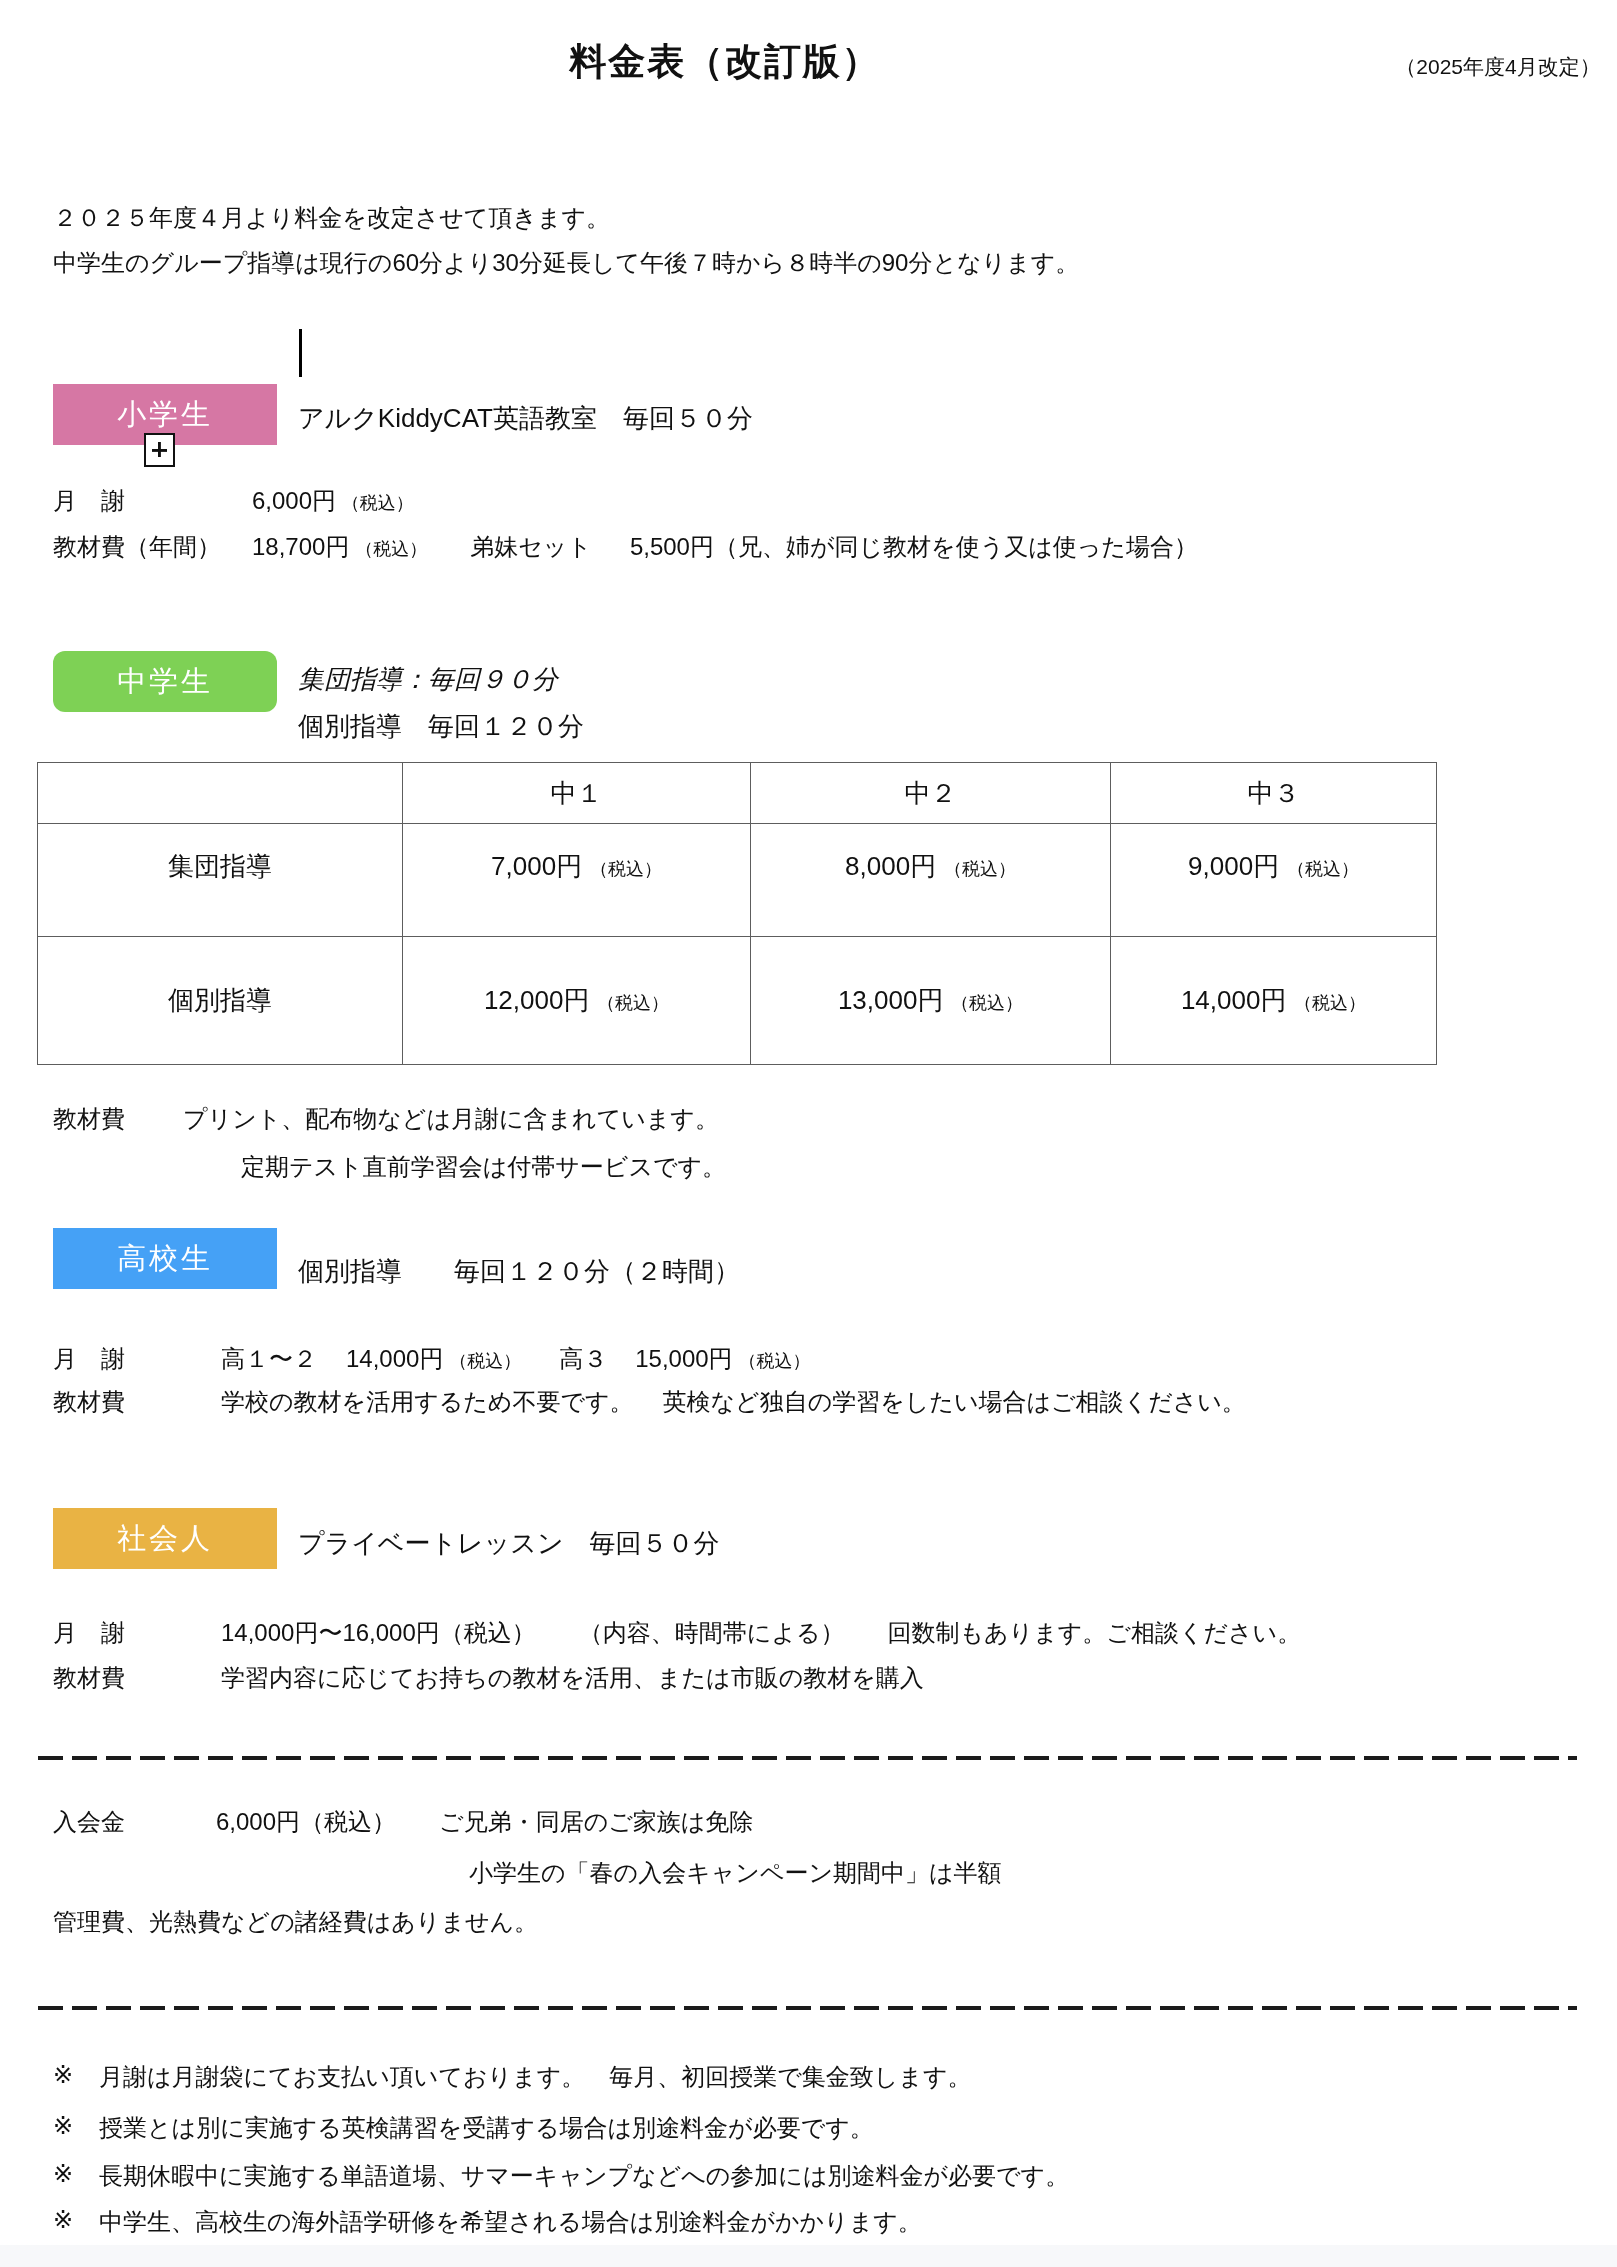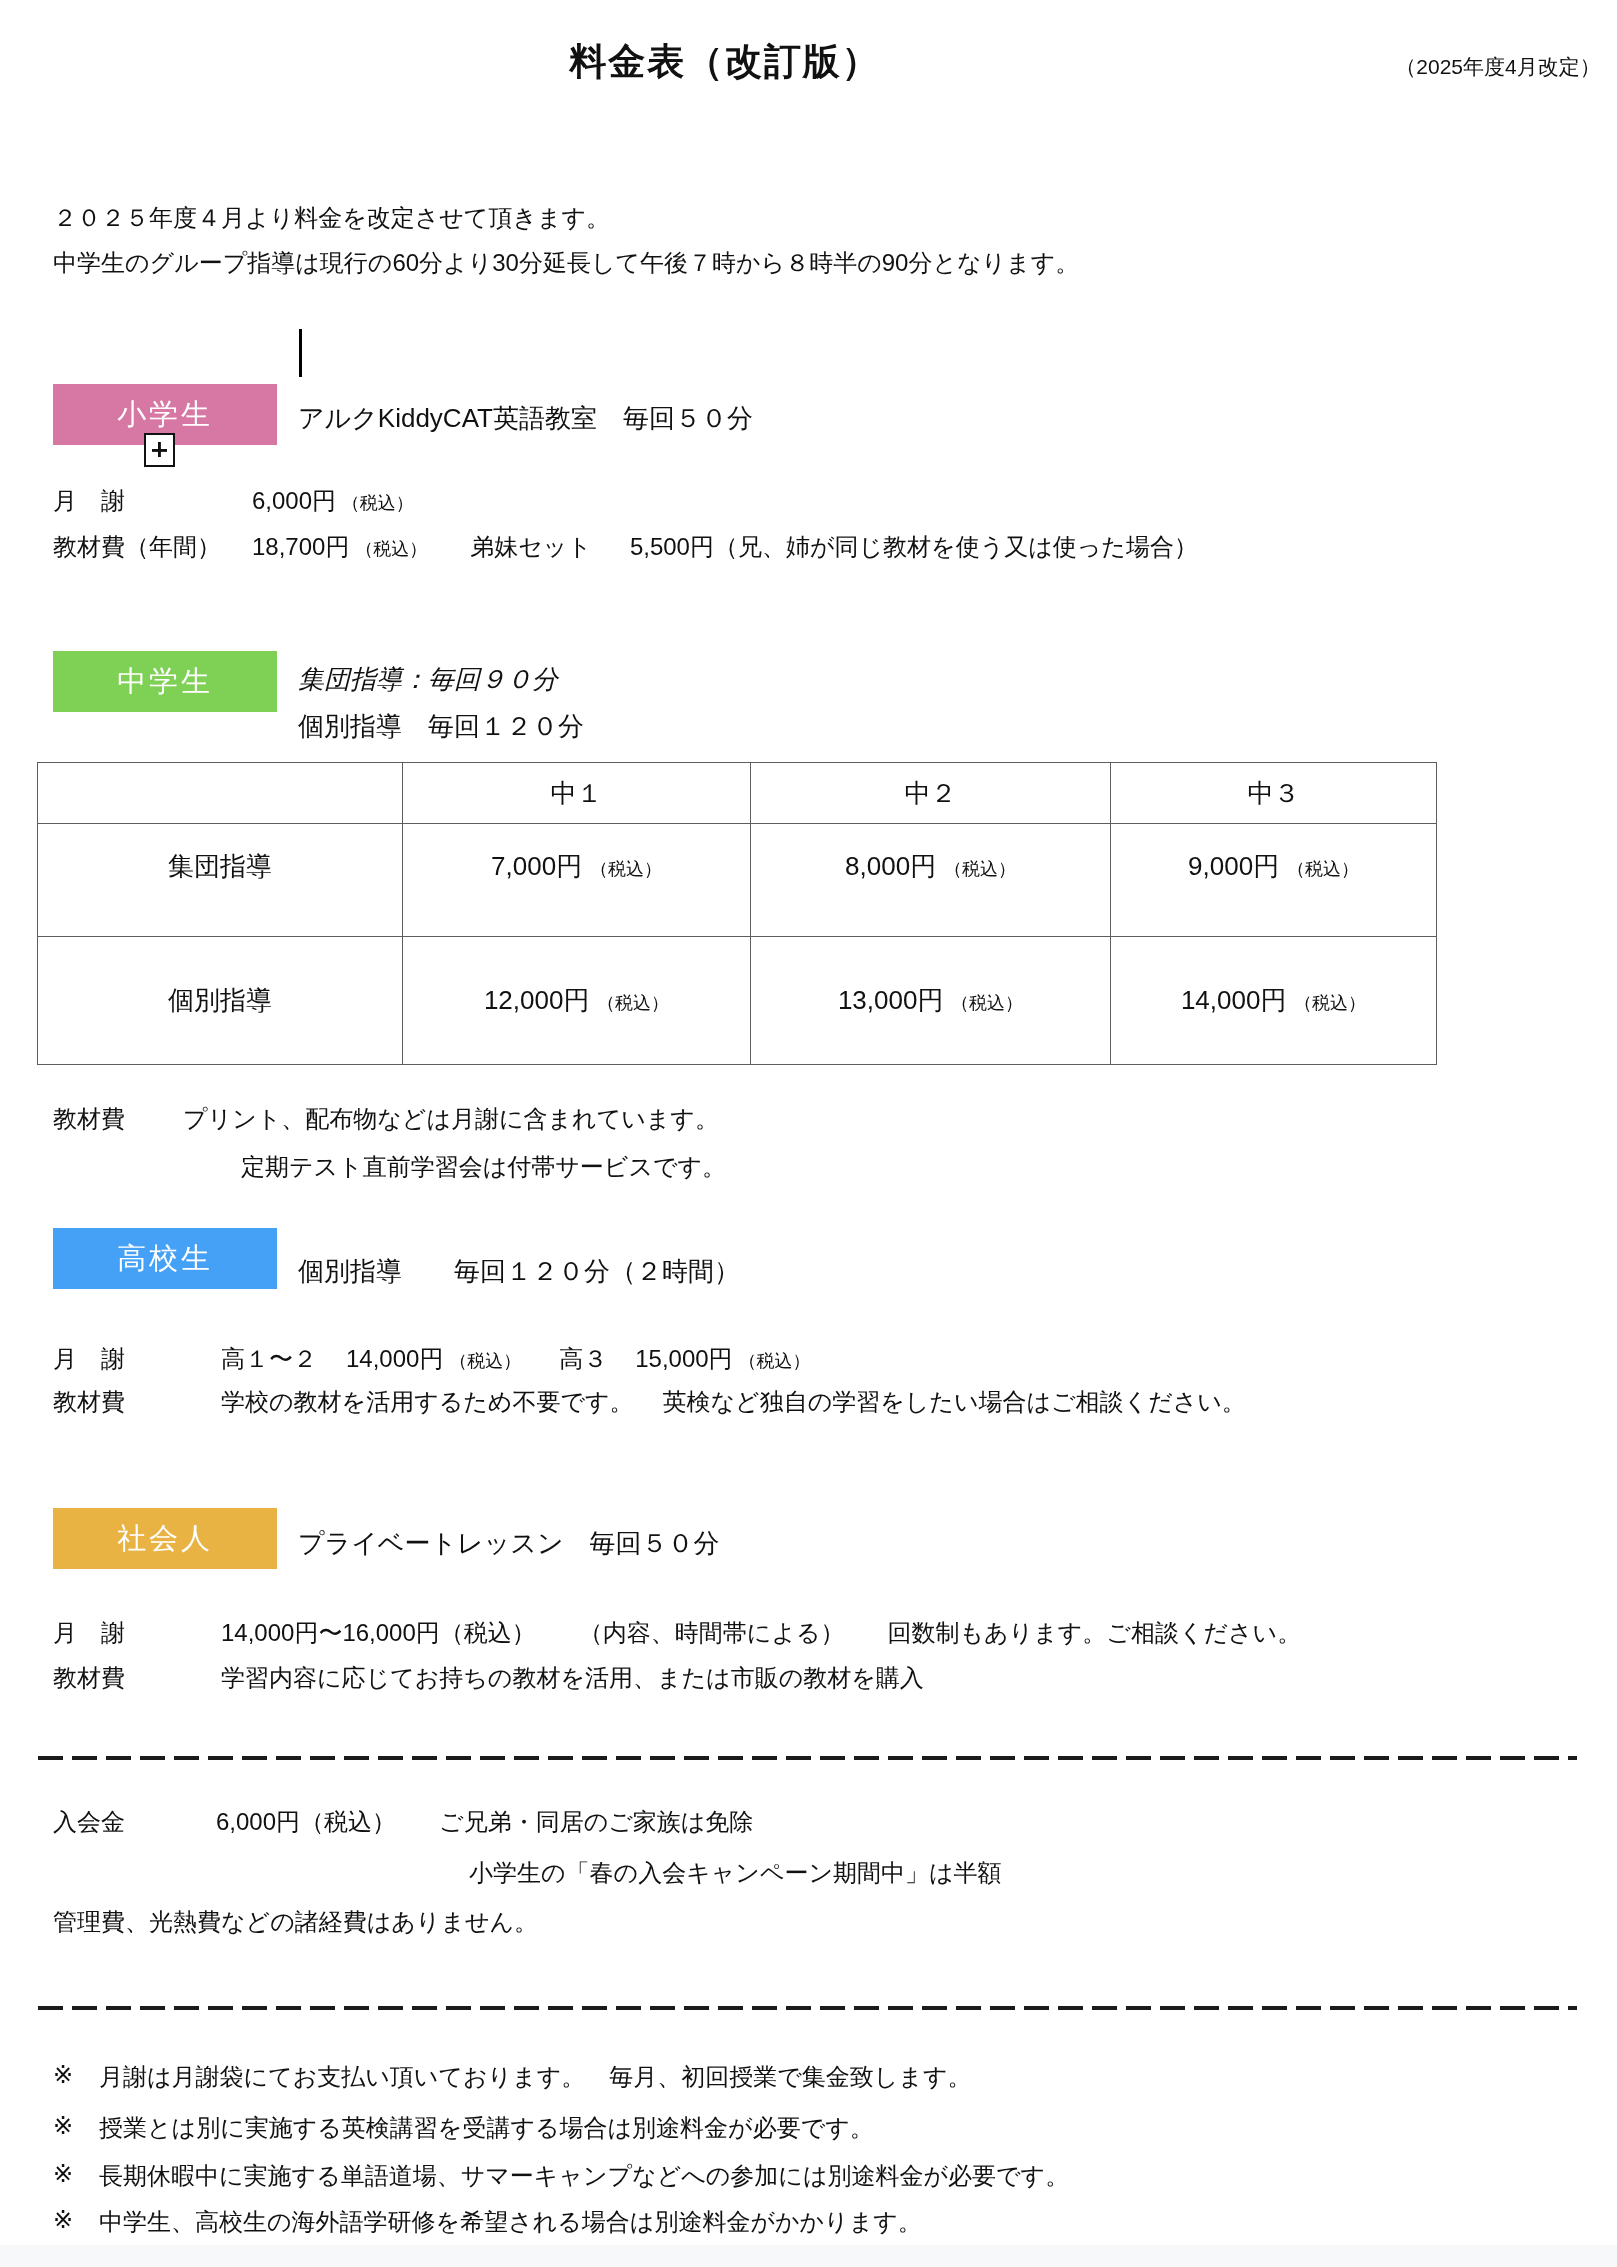--- a/index.html
+++ b/index.html
@@ -76,21 +76,21 @@
     <span class="tax">（税込）</span>
   </div>
   <div class="line" style="top:531px;">
     <span class="lbl w207">教材費（年間）</span>
     <span>18,700円</span>
     <span class="tax">（税込）</span>
     <span class="g45">弟妹セット</span>
     <span class="g40">5,500円（兄、姉が同じ教材を使う又は使った場合）</span>
   </div>
 
-  <div class="badge" style="top: 651px; background: rgb(126, 209, 85);">中学生</div>
+  <div class="badge" style="top: 651px; background: rgb(126, 209, 85); border-radius: 12px;">中学生</div>
   <div class="h-line" style="top:662px;font-style:italic;">集団指導：毎回９０分</div>
   <div class="h-line" style="top:709px;">個別指導　毎回１２０分</div>
 
   <table class="price">
     <colgroup>
         <col style="width:365px">
         <col style="width:348px">
         <col style="width:360px">
         <col style="width:326px">
       </colgroup>

